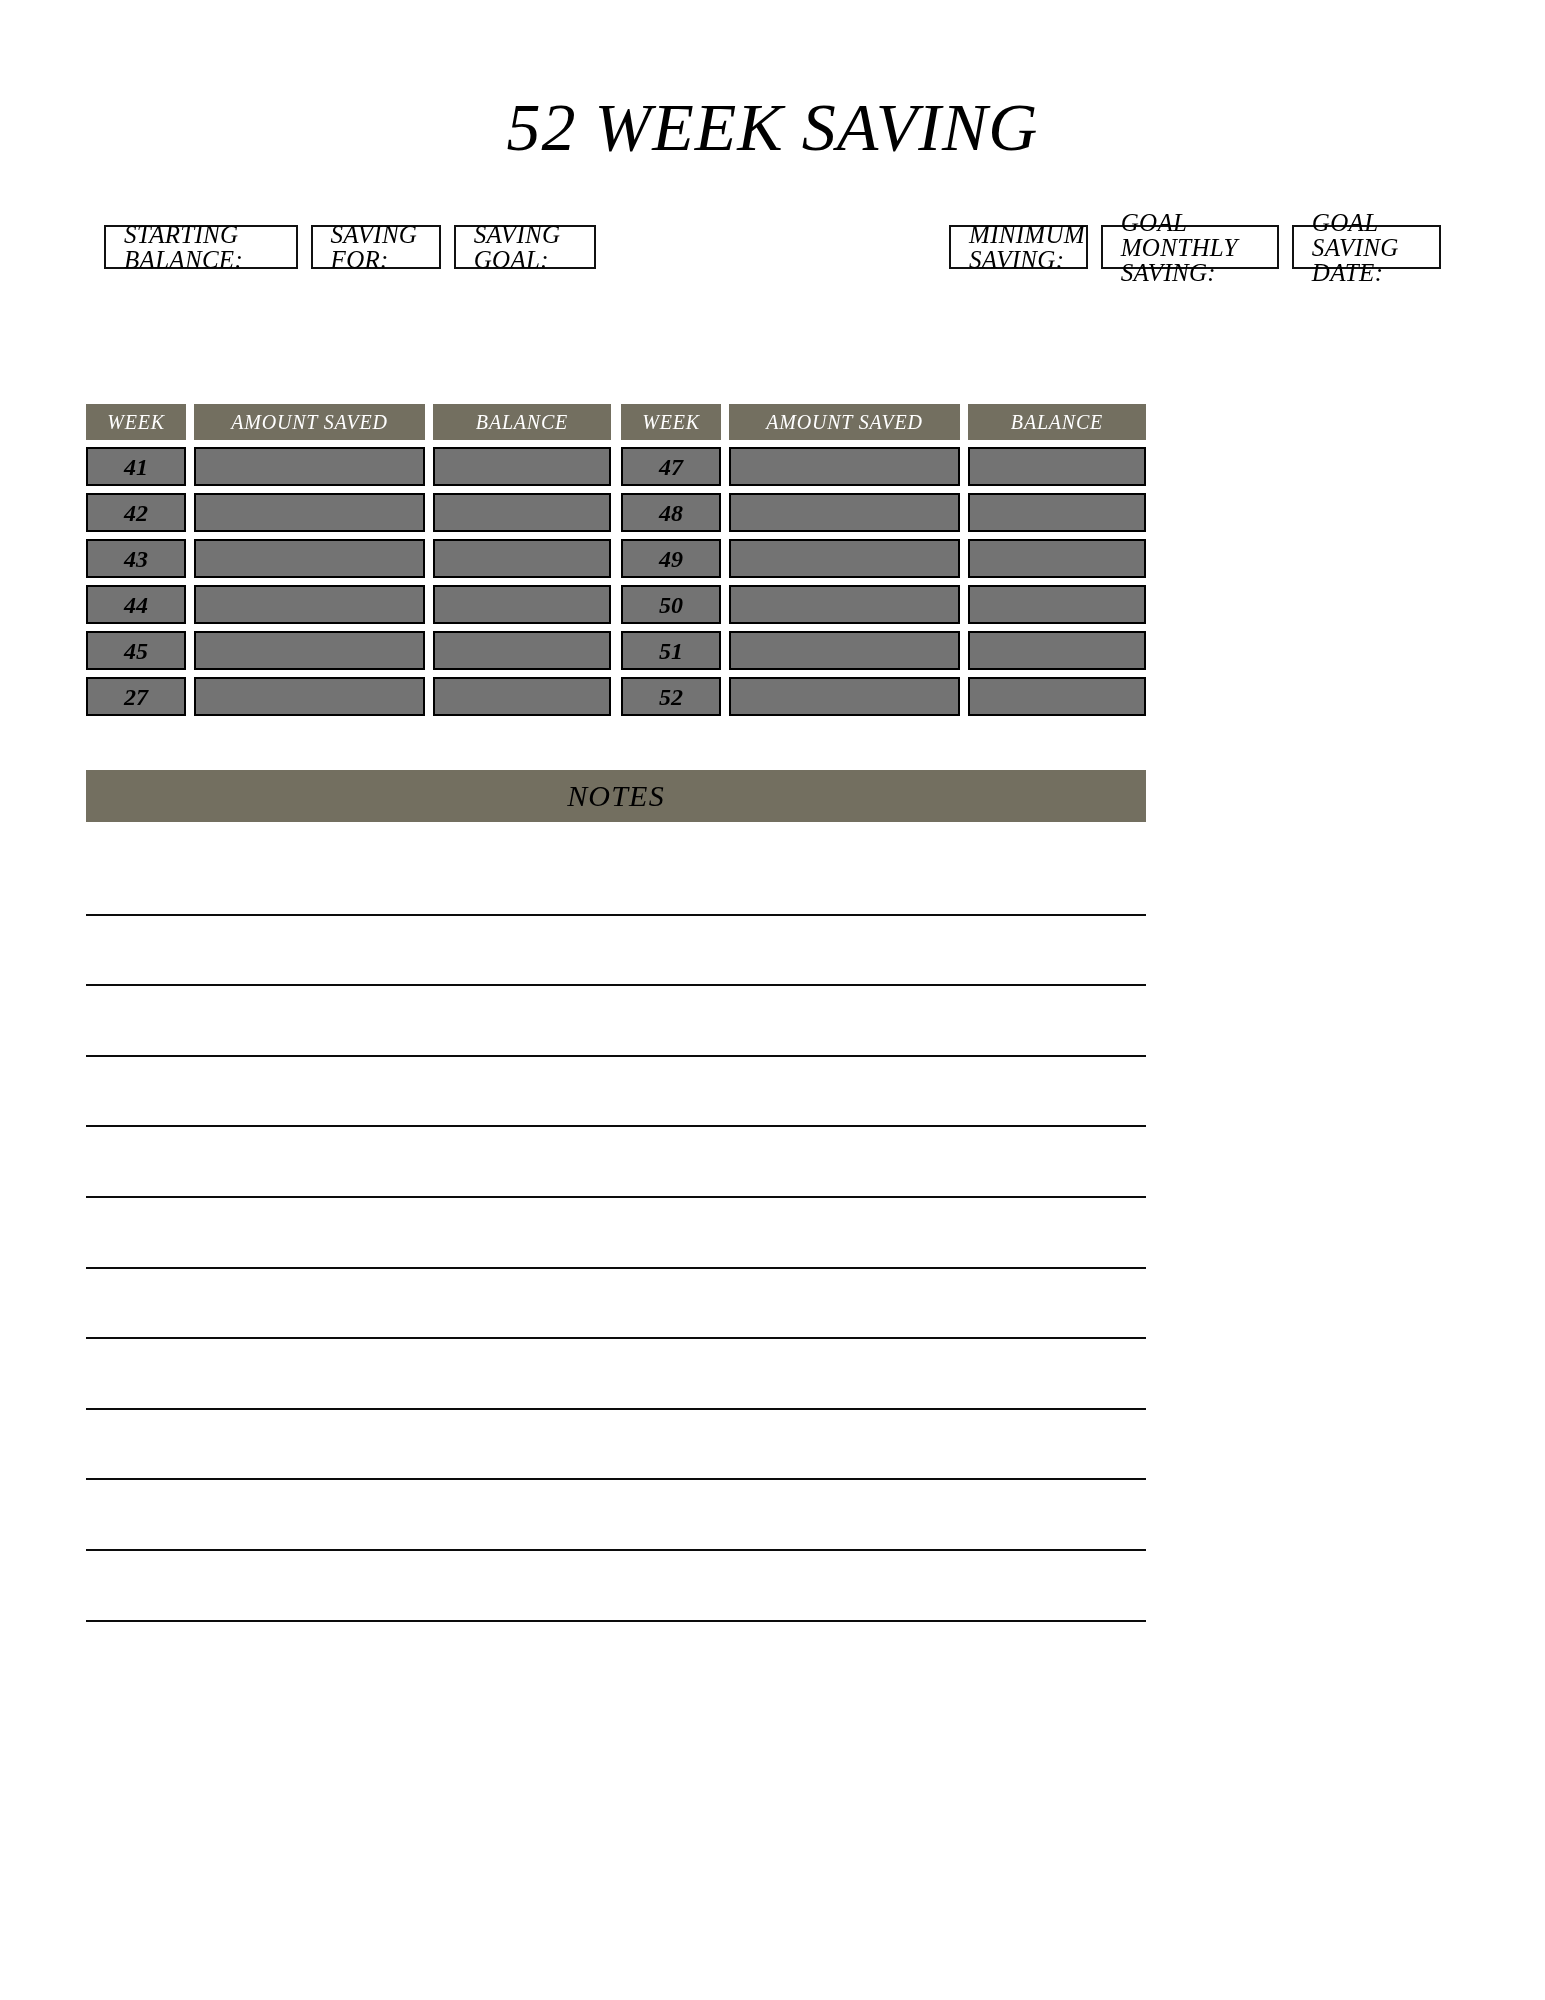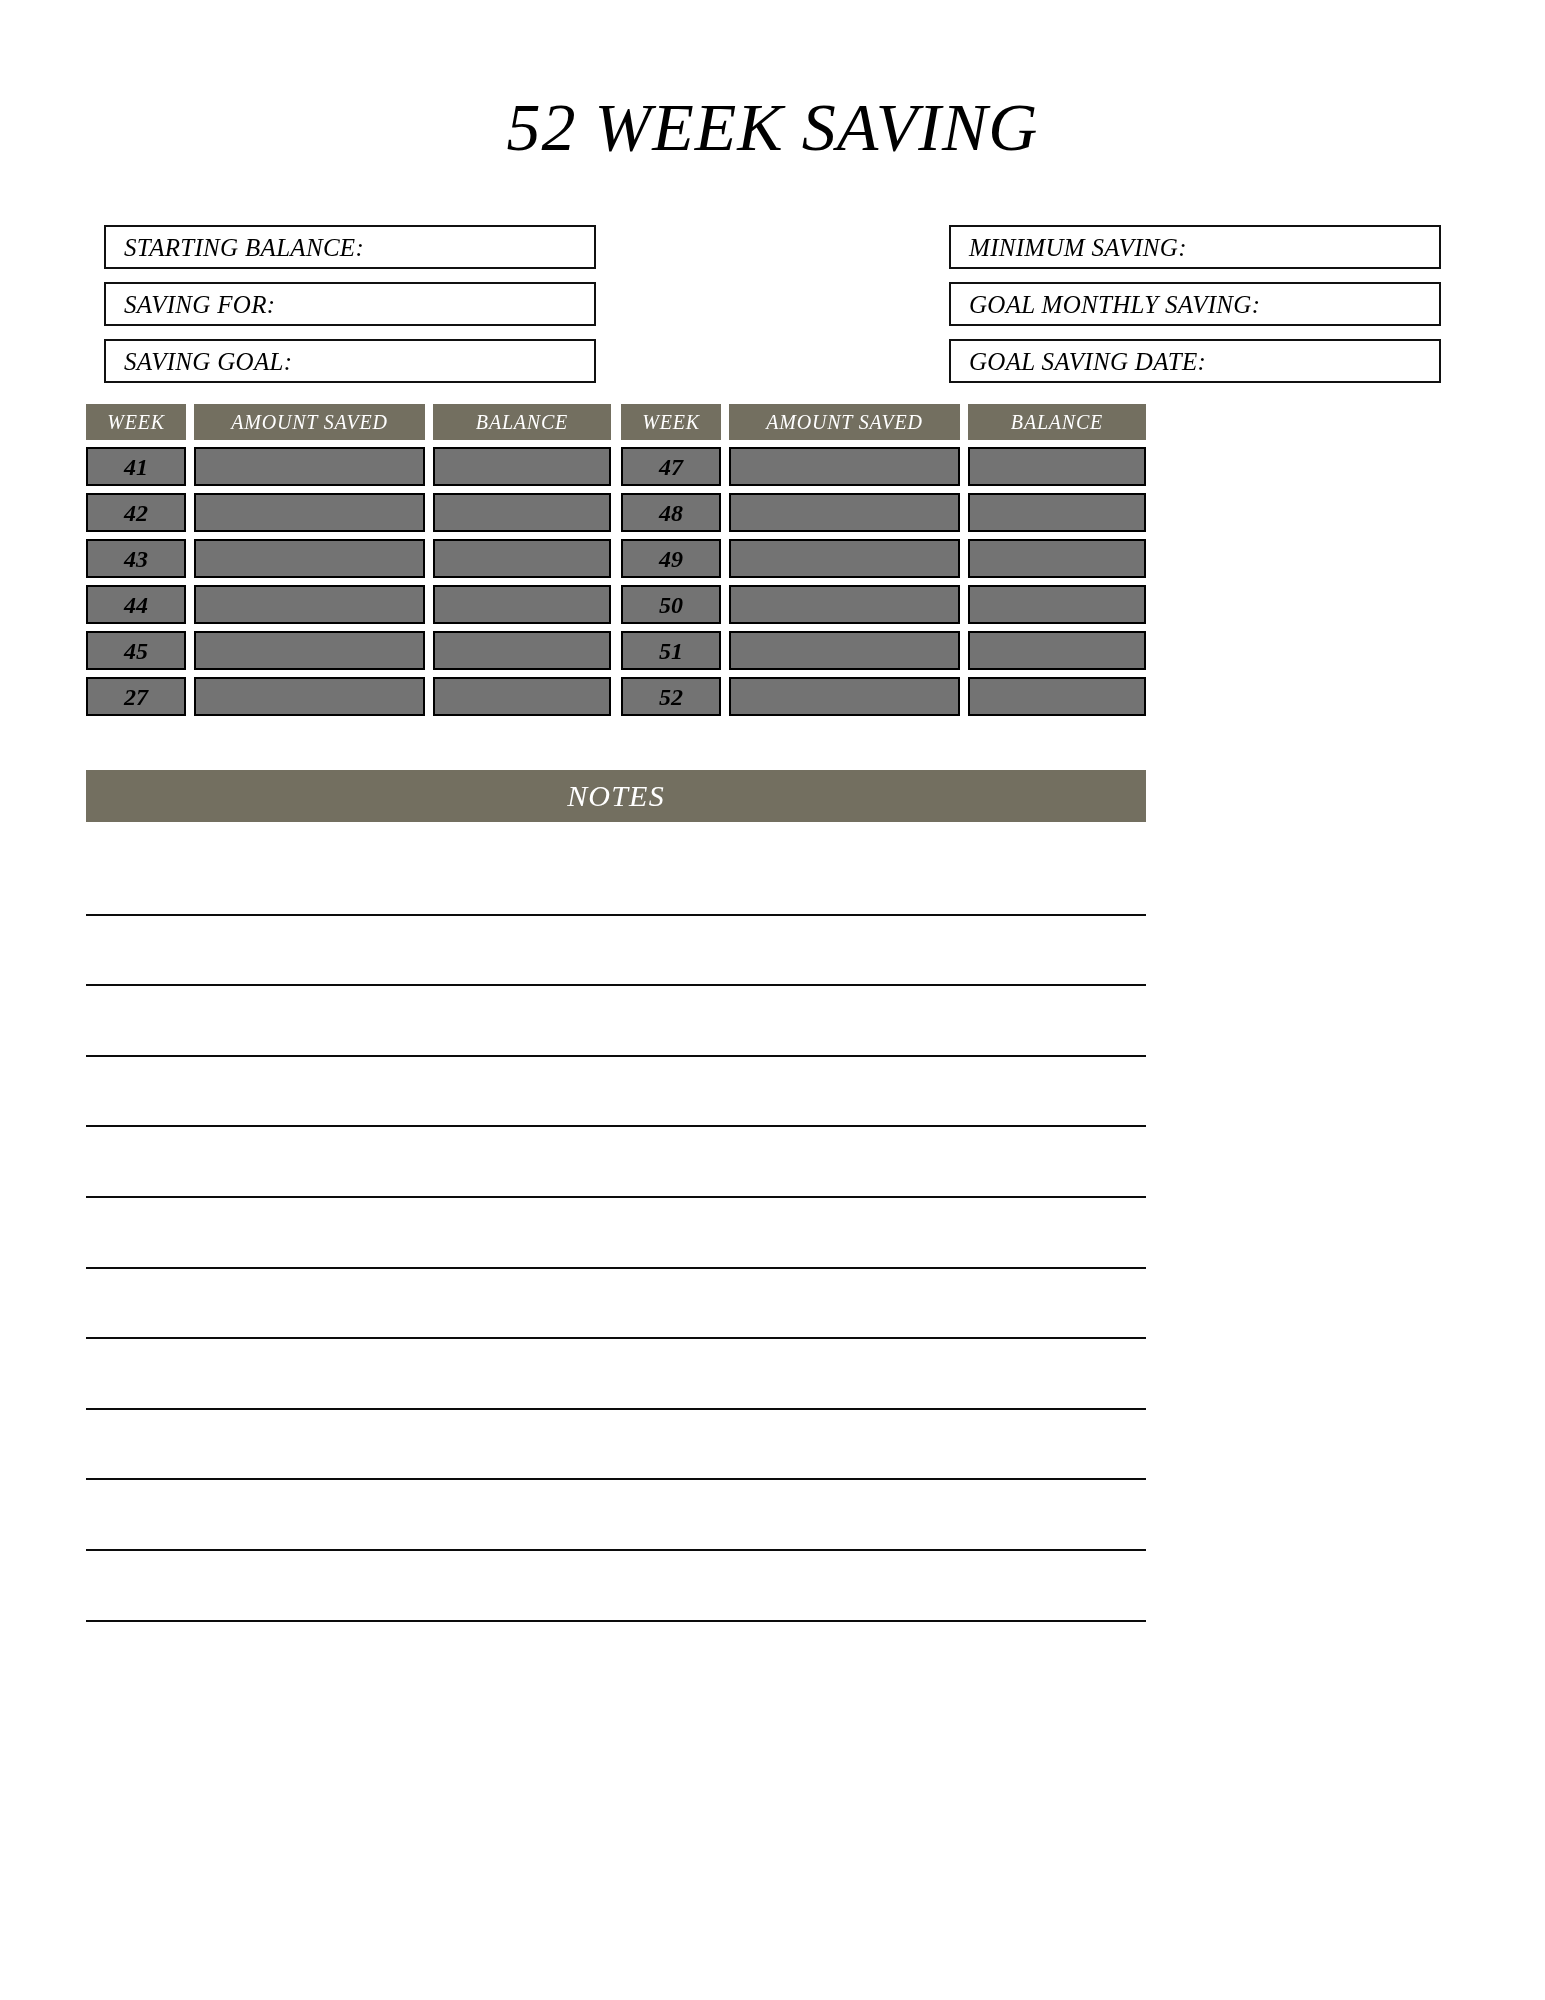--- a/index.html
+++ b/index.html
@@ -44,21 +44,21 @@
     position: absolute;
     left: 104px;
     top: 225px;
     width: 1337px;
     display: flex;
     justify-content: space-between;
   }
   .info-col {
     width: 492px;
     display: flex;
-    flex-direction: column;
+    flex-direction: row;
     gap: 13px;
   }
   .info-col.right { width: 492px; }
   .info-box {
     height: 44px;
     border: 2px solid #111111;
     background: #ffffff;
     display: flex;
     align-items: center;
     padding-left: 18px;
@@ -120,21 +120,21 @@
   }
 
   
   .notes-banner {
     position: absolute;
     left: 86px;
     top: 770px;
     width: 1060px;
     height: 52px;
     background: #736F60;
-    color: #ffffff;
+    color: #000000;
     display: flex;
     align-items: center;
     justify-content: center;
     font-size: 30px;
     letter-spacing: 1.2px;
   }
   .notes-lines {
     position: absolute;
     left: 86px;
     top: 845px;

